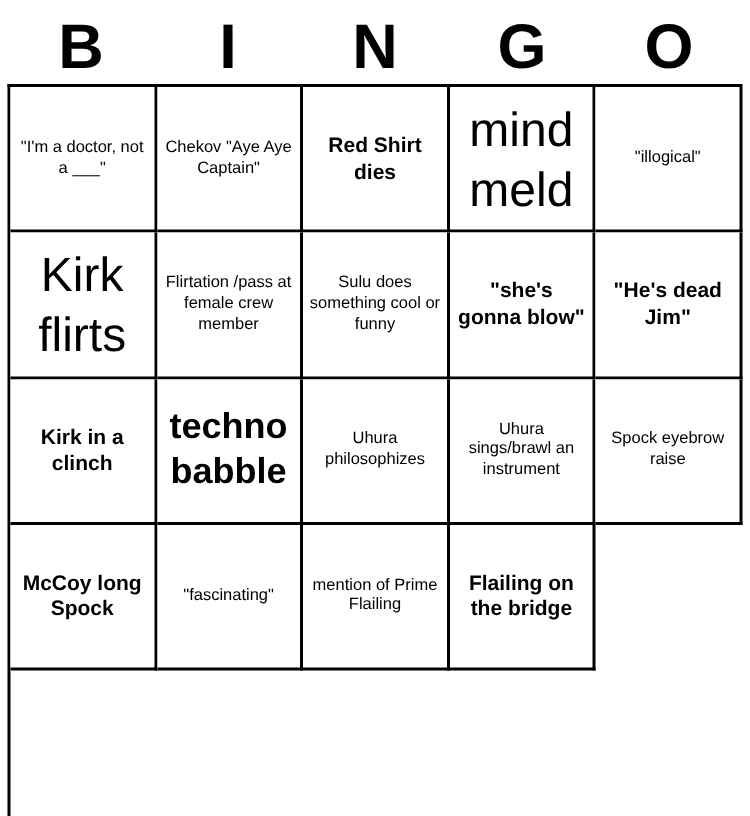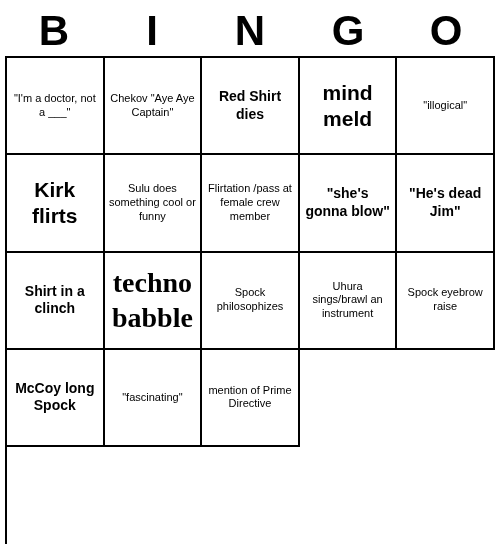--- a/index.html
+++ b/index.html
@@ -47,27 +47,26 @@
       justify-content: center;
       text-align: center;
       padding: 3px 4px;
       font-size: 11px;
       line-height: 1.25;
       color: #000;
       background: #fff;
       min-height: 90px;
     }
     .bingo-cell.large-text {
-      font-size: 28px;
+      font-size: 24px;
       font-weight: bold;
-      font-family: Liberation Serif, serif;
     }
     .bingo-cell.xlarge-text {
-      font-size: 21px;
-      font-weight: bold;
+      font-size: 32px;
+      font-weight: normal;
     }
     .bingo-cell.medium-small {
       font-size: 14px;
       font-weight: bold;
     }
   </style>
 </head>
 <body>
 
 <div id="bingo-card">
@@ -80,26 +79,27 @@
       <div class="header-letter">O</div>
     </div>
   <div id="bingo-grid">
 
   <div class="bingo-cell">"I'm a doctor, not a ___"</div>
       <div class="bingo-cell">Chekov "Aye Aye Captain"</div>
       <div class="bingo-cell medium-small">Red Shirt dies</div>
       <div class="bingo-cell xlarge-text">mind meld</div>
       <div class="bingo-cell">"illogical"</div>
       <div class="bingo-cell xlarge-text">Kirk flirts</div>
+      <div class="bingo-cell">Flirtation /pass at female crew member</div>
       <div class="bingo-cell">Sulu does something cool or funny</div>
-      <div class="bingo-cell">Flirtation /pass at female crew member</div>
       <div class="bingo-cell medium-small">"she's gonna blow"</div>
       <div class="bingo-cell medium-small">"He's dead Jim"</div>
-      <div class="bingo-cell medium-small">Shirt in a clinch</div>
+      <div class="bingo-cell medium-small">Kirk in a clinch</div>
       <div class="bingo-cell large-text">techno babble</div>
-      <div class="bingo-cell">Spock philosophizes</div>
+      <div class="bingo-cell">Uhura philosophizes</div>
       <div class="bingo-cell">Uhura sings/brawl an instrument</div>
       <div class="bingo-cell">Spock eyebrow raise</div>
       <div class="bingo-cell medium-small">McCoy long Spock</div>
       <div class="bingo-cell">"fascinating"</div>
-      <div class="bingo-cell">mention of Prime Directive</div>
+      <div class="bingo-cell">mention of Prime Flailing</div>
+      <div class="bingo-cell medium-small">Flailing on the bridge</div>
     </div>
 </div>
 
 </body></html>

